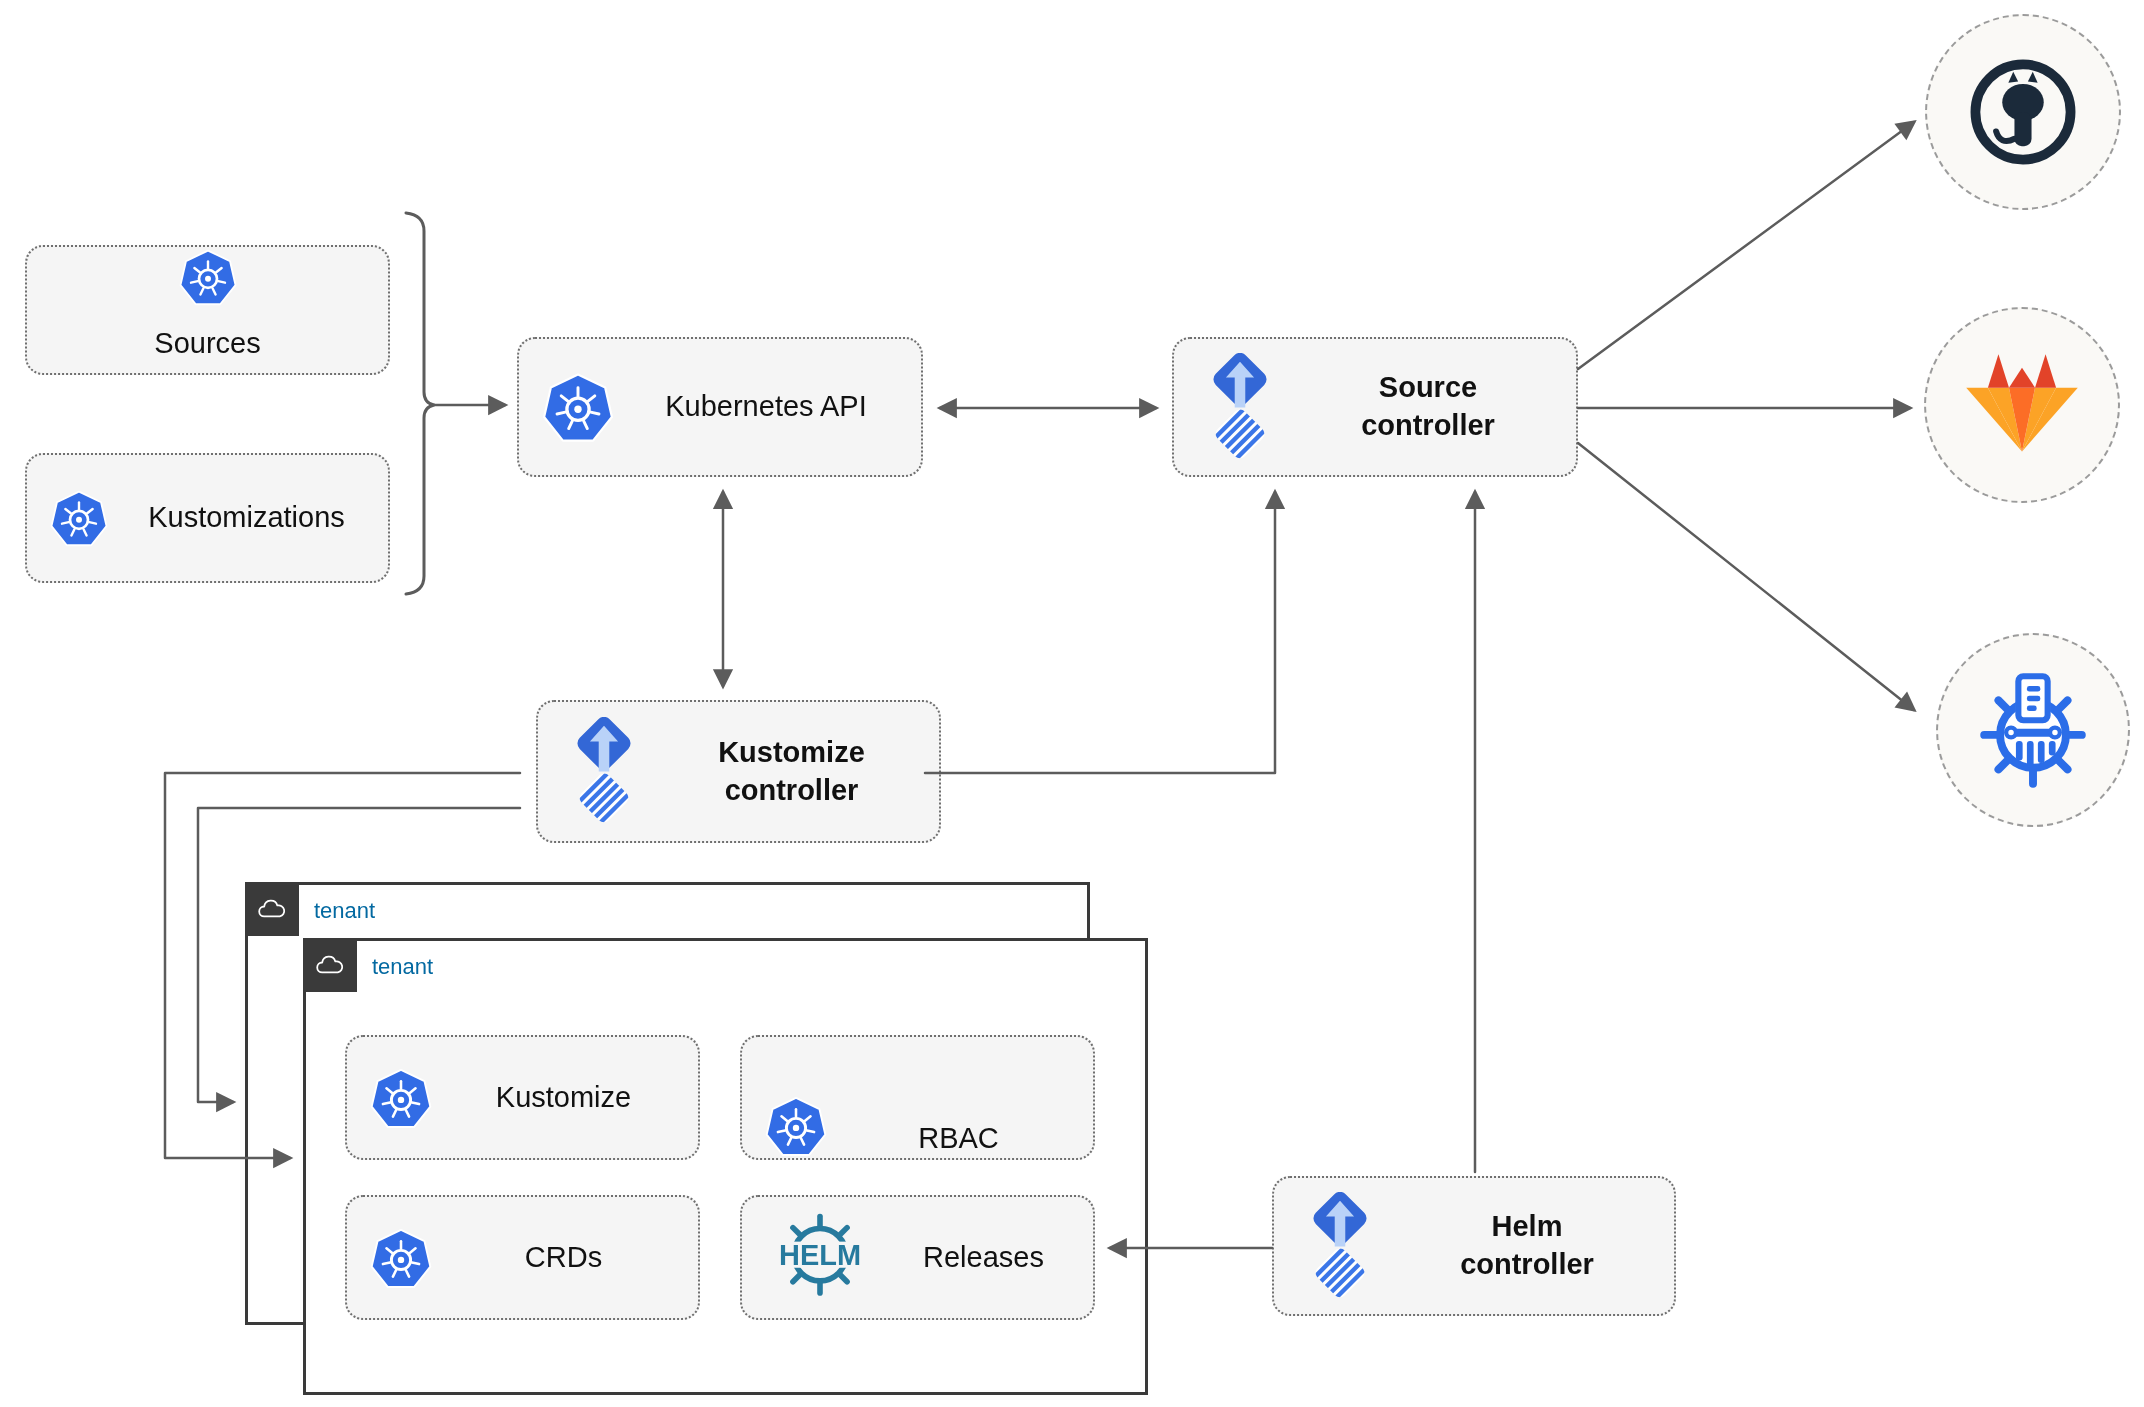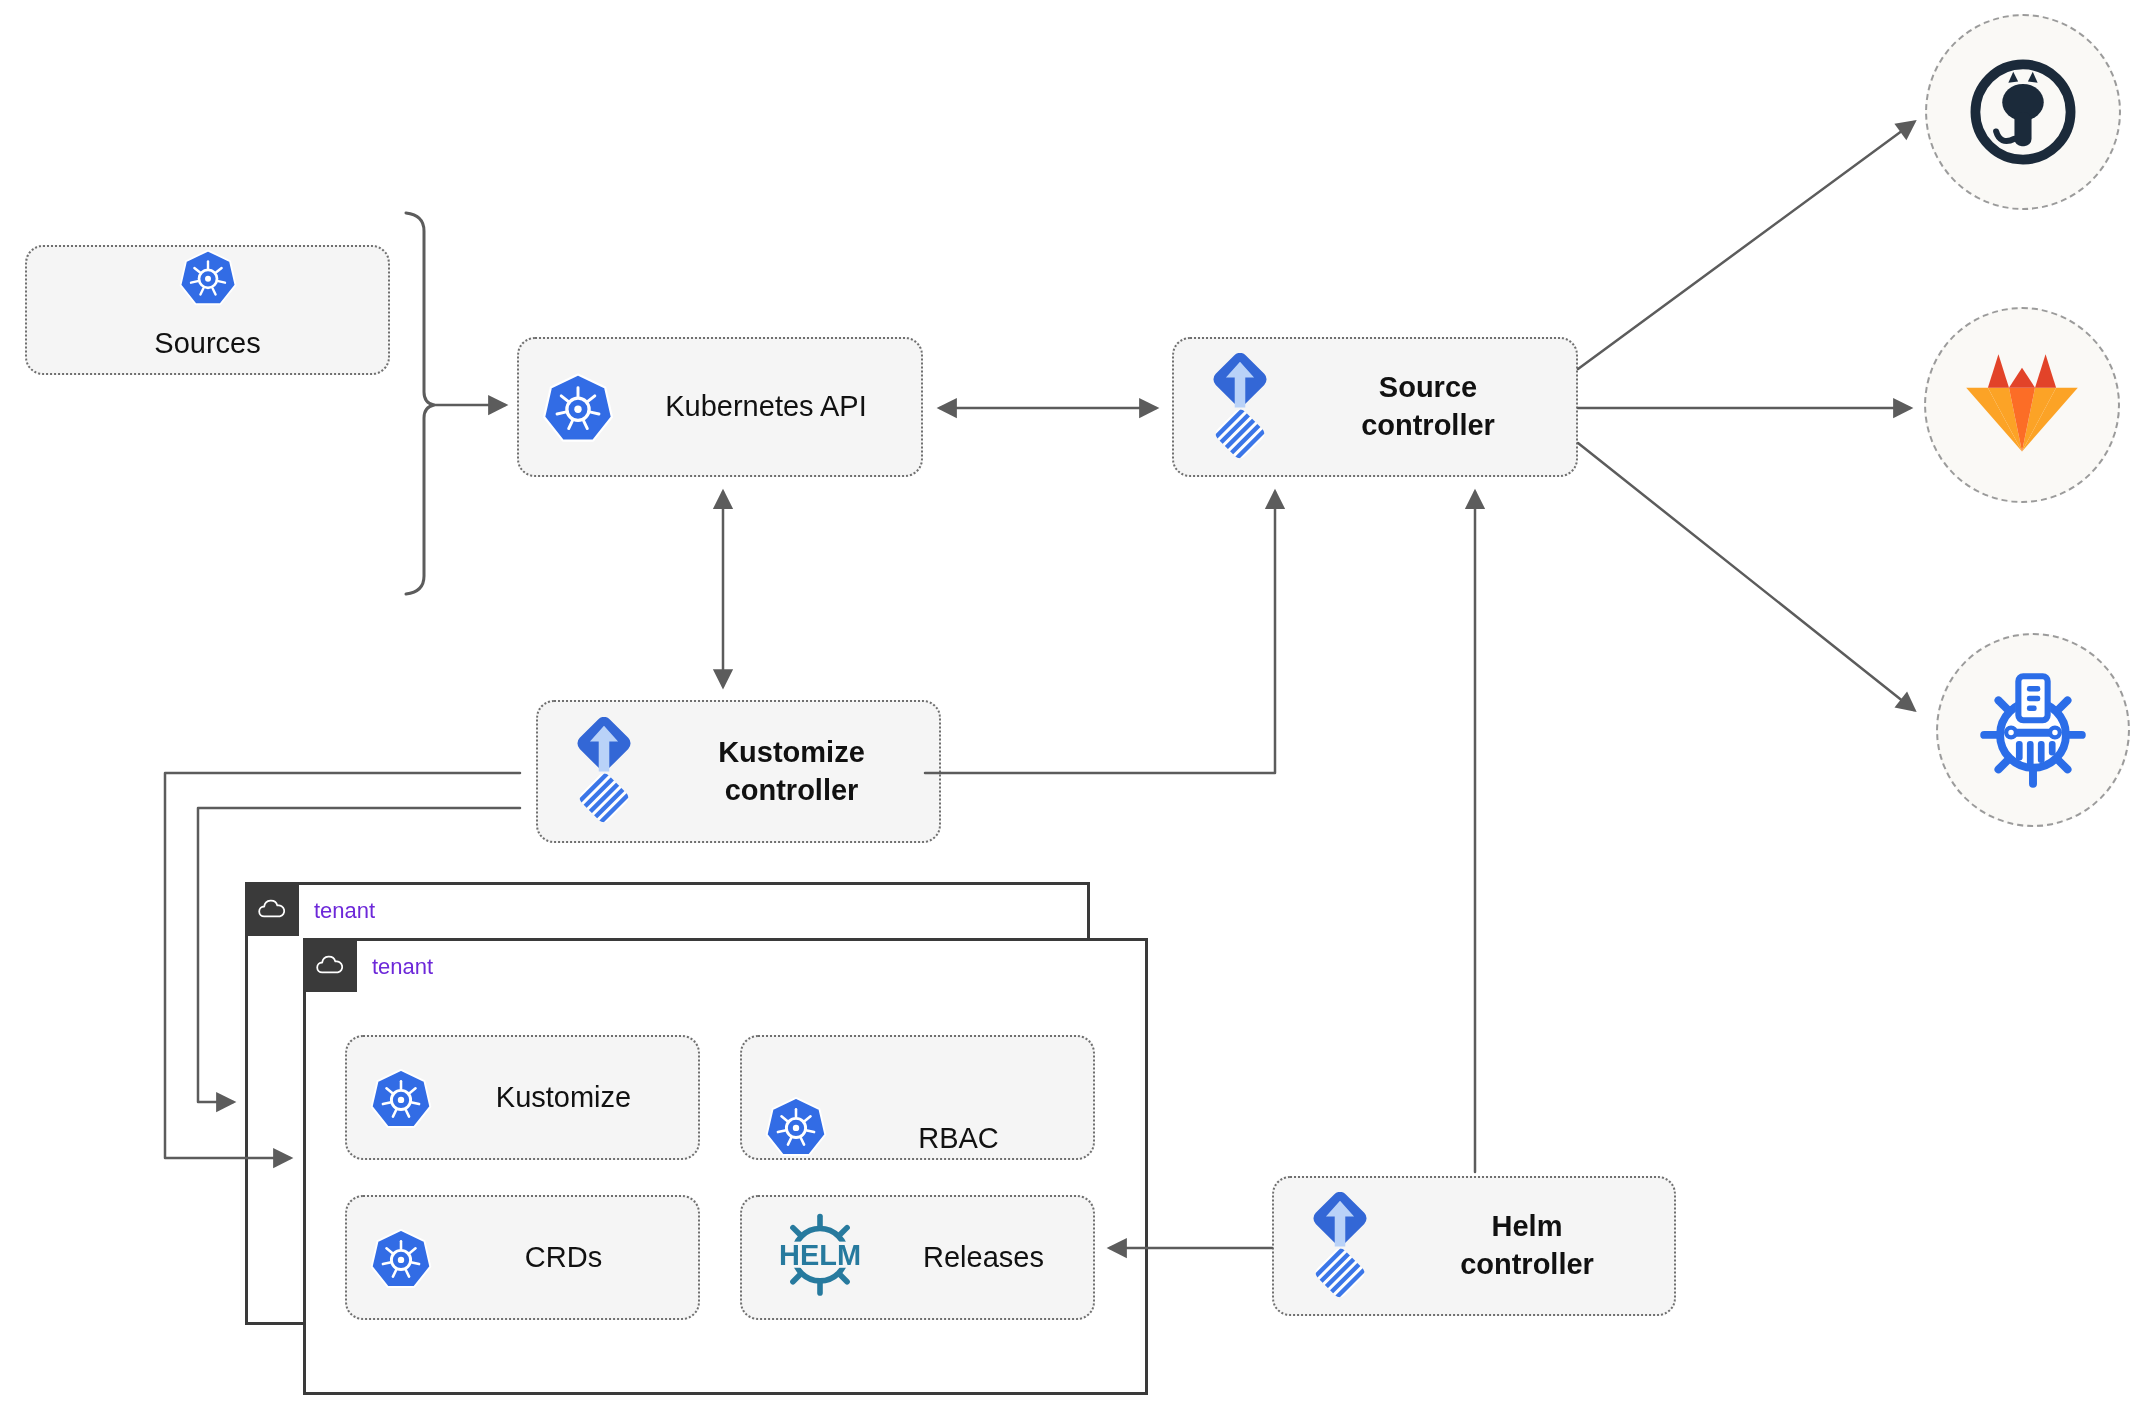--- a/index.html
+++ b/index.html
@@ -10,21 +10,21 @@
   .node{position:absolute;display:flex;align-items:center;gap:18px;padding:0 22px;
         background:#f5f5f5;border:2px dotted #6f6f6f;border-radius:18px;box-sizing:border-box;
         font-size:29px;line-height:1.3;}
   .node .lbl{flex:1;text-align:center;}
   .node.two-line .lbl{max-width:180px;margin-left:auto;margin-right:auto;font-weight:bold;}
   .icon{flex:0 0 auto;}
   
   .tenant{position:absolute;background:#ffffff;border:3px solid #3a3a3a;box-sizing:border-box;}
   .tenant .hdr{position:absolute;left:-3px;top:-3px;width:54px;height:54px;background:#3a3a3a;
                display:flex;align-items:center;justify-content:center;}
-  .tenant .tlabel{position:absolute;left:66px;top:0;height:52px;line-height:52px;font-size:22px;color:#6d28d9;}
+  .tenant .tlabel{position:absolute;left:66px;top:0;height:52px;line-height:52px;font-size:22px;color:#0369a1;}
   
   .endpoint{position:absolute;border:2.5px dashed #9b9b9b;border-radius:50%;background:#faf9f6;
             display:flex;align-items:center;justify-content:center;box-sizing:border-box;}
   #edges{position:absolute;left:0;top:0;pointer-events:none;}
 </style>
 </head>
 <body>
 
 <div id="canvas">
 
@@ -119,20 +119,26 @@
     </svg>
     <span class="lbl">Releases</span>
   </div>
 
   <div class="node" style="left:25px;top:245px;width:365px;height:130px;flex-direction:column;">
     <svg class="icon" width="60" height="60">
         <use href="#k8s"></use>
       </svg>
     <span class="lbl">Sources</span>
   </div>
+  <div class="node" style="left:25px;top:453px;width:365px;height:130px;">
+    <svg class="icon" width="60" height="60">
+        <use href="#k8s"></use>
+      </svg>
+    <span class="lbl">Kustomizations</span>
+  </div>
 
   <div class="node" style="left:517px;top:337px;width:406px;height:140px;">
     <svg class="icon" width="74" height="74">
         <use href="#k8s"></use>
       </svg>
     <span class="lbl">Kubernetes API</span>
   </div>
 
   <div class="node two-line" style="left:1172px;top:337px;width:406px;height:140px;">
     <svg class="icon" width="88" height="109">

